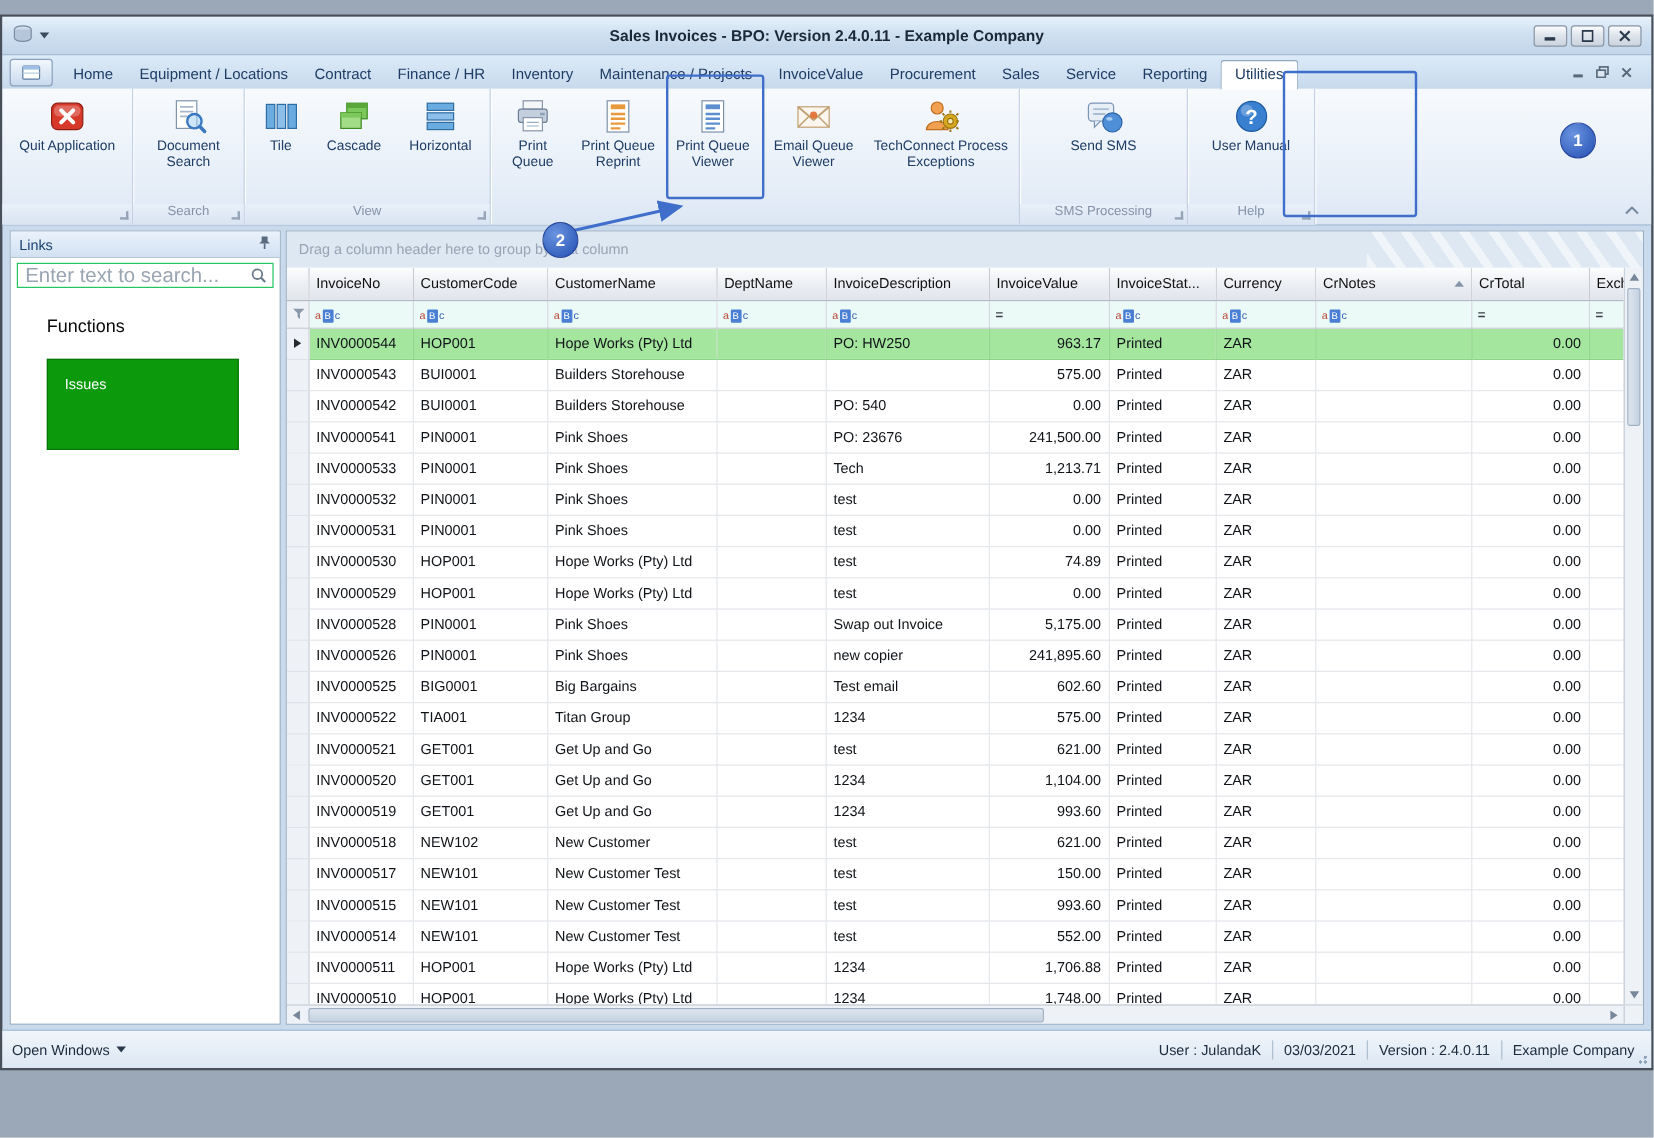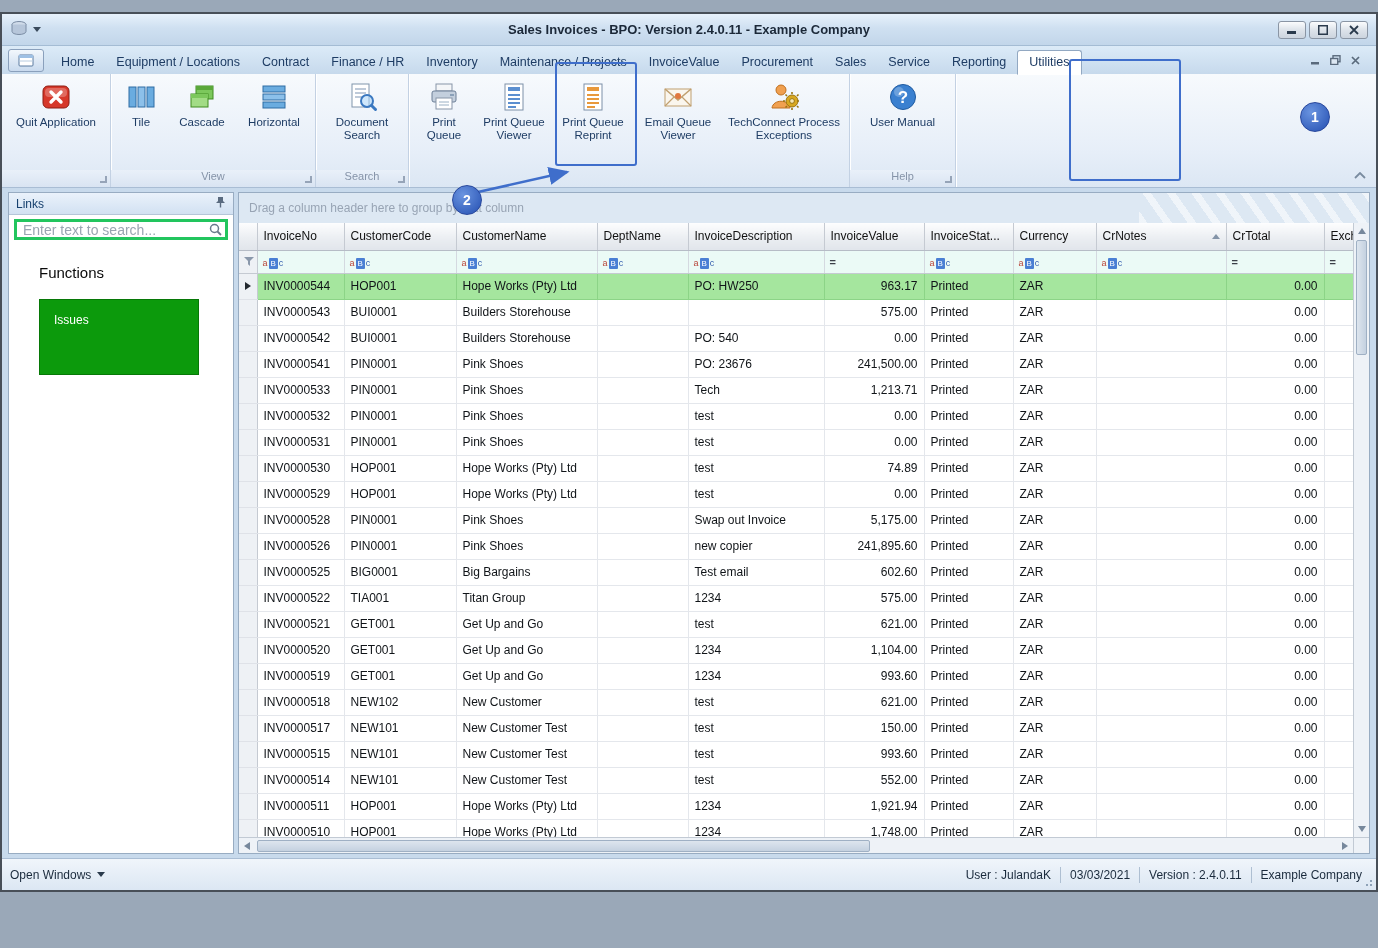--- a/index.html
+++ b/index.html
@@ -46,22 +46,22 @@
               border-right:2px solid #96a4b8; border-bottom:2px solid #96a4b8; }
   .ribbon-collapse { position:absolute; right:10px; bottom:5px; }
 
   
   .sidebar { position:absolute; left:6px; top:178px; width:226px; bottom:36px;
              background:#fff; border:1px solid #98acc2; }
   .links-header { height:22px; background:linear-gradient(#eaf2fb,#d2e1f2); border-bottom:1px solid #b4c6d8;
                   display:flex; align-items:center; justify-content:space-between; padding:0 7px;
                   font-size:12px; color:#16406e; }
   .search-row { position:relative; padding:4px 5px; }
-  .search-row input { width:100%; height:21px; border:3px solid #22c55e; padding:0 8px 0 6px;
-                      font-family:"Liberation Sans", sans-serif; font-size:14px; color:#333; }
+  .search-row input { width:100%; height:21px; border:1px solid #22c55e; padding:0 8px 0 6px;
+                      font-family:"Liberation Sans", sans-serif; font-size:17px; color:#333; }
   .search-row input::placeholder { color:#9aa5b2; }
   .mag-icon { position:absolute; right:11px; top:8px; }
   .functions-heading { font-weight:normal; font-size:15px; color:#0a0a0a; margin:20px 0 18px 30px; }
   .issues-tile { margin-left:30px; width:160px; height:76px; background:#0c9a0c; border:1px solid #077807;
                  color:#fff; font-size:12px; padding:13px 0 0 14px; cursor:pointer; }
 
   
   .gridpanel { position:absolute; left:236px; top:178px; right:6px; bottom:36px;
                background:#fff; border:1px solid #98acc2; display:flex; flex-direction:column; overflow:hidden; }
   .group-hint-bar { height:30px; flex:none; background:#dde8f3; position:relative;
@@ -217,101 +217,101 @@
                 <path d="M11 11 L21 21 M21 11 L11 21" stroke="#fff" stroke-width="3.4" stroke-linecap="round"></path>
               </svg></span>
           <span class="rlabel">Quit Application</span>
         </div>
       </div>
       <div class="rgrouplabel"><span></span><span class="launcher"></span></div>
     </div>
 
     <div class="rgroup">
       <div class="rbuttons">
-        <div class="rbtn" style="width:48px">
-          <span class="ricon"><svg viewBox="0 0 32 32">
-                <rect x="4" y="6" width="7" height="20" fill="#6aace0" stroke="#2e6da4"></rect>
-                <rect x="13" y="6" width="7" height="20" fill="#8cc0ea" stroke="#2e6da4"></rect>
-                <rect x="22" y="6" width="7" height="20" fill="#6aace0" stroke="#2e6da4"></rect>
-              </svg></span>
-          <span class="rlabel">Tile</span>
-        </div>
-        <div class="rbtn" style="width:66px">
-          <span class="ricon"><svg viewBox="0 0 32 32">
-                <rect x="10" y="5" width="17" height="13" fill="#7cc85c" stroke="#3e8c20"></rect>
-                <rect x="10" y="5" width="17" height="4" fill="#5aa83a"></rect>
-                <rect x="5" y="13" width="17" height="13" fill="#a2dc86" stroke="#3e8c20"></rect>
-                <rect x="5" y="13" width="17" height="4" fill="#7cc85c"></rect>
-              </svg></span>
-          <span class="rlabel">Cascade</span>
-        </div>
-        <div class="rbtn" style="width:70px">
-          <span class="ricon"><svg viewBox="0 0 32 32">
-                <rect x="5" y="5" width="22" height="6" fill="#6aace0" stroke="#2e6da4"></rect>
-                <rect x="5" y="13" width="22" height="6" fill="#8cc0ea" stroke="#2e6da4"></rect>
-                <rect x="5" y="21" width="22" height="6" fill="#6aace0" stroke="#2e6da4"></rect>
-              </svg></span>
-          <span class="rlabel">Horizontal</span>
-        </div>
-      </div>
-      <div class="rgrouplabel"><span>View</span><span class="launcher"></span></div>
-    </div>
-
-    <div class="rgroup">
-      <div class="rbuttons">
         <div class="rbtn" style="width:80px">
           <span class="ricon"><svg viewBox="0 0 32 32">
                 <rect x="6" y="3" width="17" height="23" fill="#fff" stroke="#8095ac"></rect>
                 <line x1="9" y1="8" x2="20" y2="8" stroke="#a8b8cc" stroke-width="1.5"></line>
                 <line x1="9" y1="12" x2="20" y2="12" stroke="#a8b8cc" stroke-width="1.5"></line>
                 <line x1="9" y1="16" x2="17" y2="16" stroke="#a8b8cc" stroke-width="1.5"></line>
                 <circle cx="21" cy="20" r="6" fill="rgba(168,212,248,0.55)" stroke="#3a78c0" stroke-width="2"></circle>
                 <line x1="25.5" y1="24.5" x2="29.5" y2="28.5" stroke="#3a78c0" stroke-width="3" stroke-linecap="round"></line>
               </svg></span>
           <span class="rlabel">Document Search</span>
         </div>
       </div>
       <div class="rgrouplabel"><span>Search</span><span class="launcher"></span></div>
     </div>
 
     <div class="rgroup">
       <div class="rbuttons">
+        <div class="rbtn" style="width:48px">
+          <span class="ricon"><svg viewBox="0 0 32 32">
+                <rect x="4" y="6" width="7" height="20" fill="#6aace0" stroke="#2e6da4"></rect>
+                <rect x="13" y="6" width="7" height="20" fill="#8cc0ea" stroke="#2e6da4"></rect>
+                <rect x="22" y="6" width="7" height="20" fill="#6aace0" stroke="#2e6da4"></rect>
+              </svg></span>
+          <span class="rlabel">Tile</span>
+        </div>
+        <div class="rbtn" style="width:66px">
+          <span class="ricon"><svg viewBox="0 0 32 32">
+                <rect x="10" y="5" width="17" height="13" fill="#7cc85c" stroke="#3e8c20"></rect>
+                <rect x="10" y="5" width="17" height="4" fill="#5aa83a"></rect>
+                <rect x="5" y="13" width="17" height="13" fill="#a2dc86" stroke="#3e8c20"></rect>
+                <rect x="5" y="13" width="17" height="4" fill="#7cc85c"></rect>
+              </svg></span>
+          <span class="rlabel">Cascade</span>
+        </div>
+        <div class="rbtn" style="width:70px">
+          <span class="ricon"><svg viewBox="0 0 32 32">
+                <rect x="5" y="5" width="22" height="6" fill="#6aace0" stroke="#2e6da4"></rect>
+                <rect x="5" y="13" width="22" height="6" fill="#8cc0ea" stroke="#2e6da4"></rect>
+                <rect x="5" y="21" width="22" height="6" fill="#6aace0" stroke="#2e6da4"></rect>
+              </svg></span>
+          <span class="rlabel">Horizontal</span>
+        </div>
+      </div>
+      <div class="rgrouplabel"><span>View</span><span class="launcher"></span></div>
+    </div>
+
+    <div class="rgroup">
+      <div class="rbuttons">
         <div class="rbtn" style="width:58px">
           <span class="ricon"><svg viewBox="0 0 32 32">
                 <rect x="8" y="3" width="16" height="7" fill="#f4f6f8" stroke="#8795a8"></rect>
                 <rect x="4" y="10" width="24" height="11" rx="2" fill="#c3cfdd" stroke="#6c7f96"></rect>
                 <rect x="22" y="13" width="4" height="2" fill="#8aa0b8"></rect>
                 <rect x="8" y="17" width="16" height="11" fill="#fff" stroke="#8795a8"></rect>
                 <line x1="11" y1="21" x2="21" y2="21" stroke="#9ab0c4"></line>
                 <line x1="11" y1="24" x2="21" y2="24" stroke="#9ab0c4"></line>
               </svg></span>
           <span class="rlabel">Print Queue</span>
         </div>
+        <div class="rbtn" style="width:76px">
+          <span class="ricon"><svg viewBox="0 0 32 32">
+                <rect x="7" y="3" width="18" height="26" fill="#fff" stroke="#7d90a8"></rect>
+                <rect x="10" y="6" width="12" height="4" fill="#e8993c"></rect>
+                <line x1="10" y1="14" x2="22" y2="14" stroke="#e8993c" stroke-width="2"></line>
+                <line x1="10" y1="18" x2="22" y2="18" stroke="#e8993c" stroke-width="2"></line>
+                <line x1="10" y1="22" x2="22" y2="22" stroke="#e8993c" stroke-width="2"></line>
+                <line x1="10" y1="26" x2="18" y2="26" stroke="#e8993c" stroke-width="2"></line>
+              </svg></span>
+          <span class="rlabel">Print Queue Reprint</span>
+        </div>
         <div class="rbtn" style="width:74px" id="btn-print-queue-viewer">
           <span class="ricon"><svg viewBox="0 0 32 32">
                 <rect x="7" y="3" width="18" height="26" fill="#fff" stroke="#7d90a8"></rect>
                 <rect x="10" y="6" width="12" height="4" fill="#5b8fd0"></rect>
                 <line x1="10" y1="14" x2="22" y2="14" stroke="#5b8fd0" stroke-width="2"></line>
                 <line x1="10" y1="18" x2="22" y2="18" stroke="#5b8fd0" stroke-width="2"></line>
                 <line x1="10" y1="22" x2="22" y2="22" stroke="#5b8fd0" stroke-width="2"></line>
                 <line x1="10" y1="26" x2="18" y2="26" stroke="#5b8fd0" stroke-width="2"></line>
               </svg></span>
           <span class="rlabel">Print Queue Viewer</span>
         </div>
-        <div class="rbtn" style="width:76px">
-          <span class="ricon"><svg viewBox="0 0 32 32">
-                <rect x="7" y="3" width="18" height="26" fill="#fff" stroke="#7d90a8"></rect>
-                <rect x="10" y="6" width="12" height="4" fill="#e8993c"></rect>
-                <line x1="10" y1="14" x2="22" y2="14" stroke="#e8993c" stroke-width="2"></line>
-                <line x1="10" y1="18" x2="22" y2="18" stroke="#e8993c" stroke-width="2"></line>
-                <line x1="10" y1="22" x2="22" y2="22" stroke="#e8993c" stroke-width="2"></line>
-                <line x1="10" y1="26" x2="18" y2="26" stroke="#e8993c" stroke-width="2"></line>
-              </svg></span>
-          <span class="rlabel">Print Queue Reprint</span>
-        </div>
         <div class="rbtn" style="width:86px">
           <span class="ricon"><svg viewBox="0 0 32 32">
                 <rect x="3" y="8" width="26" height="17" fill="#faf6ee" stroke="#c0a070"></rect>
                 <path d="M3 8 L16 19 L29 8" fill="none" stroke="#c0a070" stroke-width="1.6"></path>
                 <path d="M3 25 L12 16 M29 25 L20 16" stroke="#c0a070" stroke-width="1.2"></path>
                 <circle cx="16" cy="15" r="3" fill="#e07840"></circle>
               </svg></span>
           <span class="rlabel">Email Queue Viewer</span>
         </div>
         <div class="rbtn" style="width:118px">
@@ -320,20 +320,36 @@
                 <path d="M4 27 c1 -9 17 -9 18 0 z" fill="#f0a050" stroke="#c07020"></path>
                 <circle cx="24" cy="20" r="6" fill="#d8a820" stroke="#9a7410"></circle>
                 <circle cx="24" cy="20" r="2.4" fill="#f6e6b2" stroke="#9a7410"></circle>
                 <path d="M24 13 v-2 M24 27 v2 M17 20 h-2 M31 20 h-2 M19 15 l-1.5 -1.5 M29 25 l1.5 1.5 M29 15 l1.5 -1.5 M19 25 l-1.5 1.5" stroke="#9a7410" stroke-width="1.6"></path>
               </svg></span>
           <span class="rlabel">TechConnect Process Exceptions</span>
         </div>
       </div>
     </div>
 
+    <div class="rgroup center" style="width:140px">
+      <div class="rbuttons">
+        <div class="rbtn" style="width:86px">
+          <span class="ricon"><svg viewBox="0 0 32 32">
+                <rect x="3" y="5" width="21" height="15" rx="3" fill="#e8eef6" stroke="#7a94b8"></rect>
+                <path d="M8 20 L8 25 L13 20" fill="#e8eef6" stroke="#7a94b8"></path>
+                <line x1="7" y1="10" x2="20" y2="10" stroke="#a8bcd4" stroke-width="1.5"></line>
+                <line x1="7" y1="14" x2="17" y2="14" stroke="#a8bcd4" stroke-width="1.5"></line>
+                <circle cx="23" cy="21" r="8" fill="#4f8fd8" stroke="#2c64a8"></circle>
+                <ellipse cx="20.5" cy="18" rx="2.6" ry="1.6" fill="#a6cbf0"></ellipse>
+              </svg></span>
+          <span class="rlabel">Send SMS</span>
+        </div>
+      </div>
+      <div class="rgrouplabel"><span>SMS Processing</span><span class="launcher"></span></div>
+    </div>
 
     <div class="rgroup center" style="width:106px" id="group-help">
       <div class="rbuttons">
         <div class="rbtn" style="width:88px">
           <span class="ricon"><svg viewBox="0 0 32 32">
                 <circle cx="16" cy="16" r="12.5" fill="#3a80d0" stroke="#1e5aa0"></circle>
                 <circle cx="12" cy="11" r="5" fill="rgba(255,255,255,0.25)"></circle>
                 <text x="16" y="22" text-anchor="middle" font-size="17" font-weight="bold" fill="#fff" font-family="Liberation Sans, sans-serif">?</text>
               </svg></span>
           <span class="rlabel">User Manual</span>
@@ -737,21 +753,21 @@
                 <td class="gc num">0.00</td>
                 <td class="gc"></td>
               </tr>
               <tr class="gr">
                 <td class="gm"></td>
                 <td class="gc">INV0000511</td>
                 <td class="gc">HOP001</td>
                 <td class="gc">Hope Works (Pty) Ltd</td>
                 <td class="gc"></td>
                 <td class="gc">1234</td>
-                <td class="gc num">1,921.94</td>
+                <td class="gc num">1,706.88</td>
                 <td class="gc">Printed</td>
                 <td class="gc">ZAR</td>
                 <td class="gc"></td>
                 <td class="gc num">0.00</td>
                 <td class="gc"></td>
               </tr>
               <tr class="gr">
                 <td class="gm"></td>
                 <td class="gc">INV0000510</td>
                 <td class="gc">HOP001</td>

